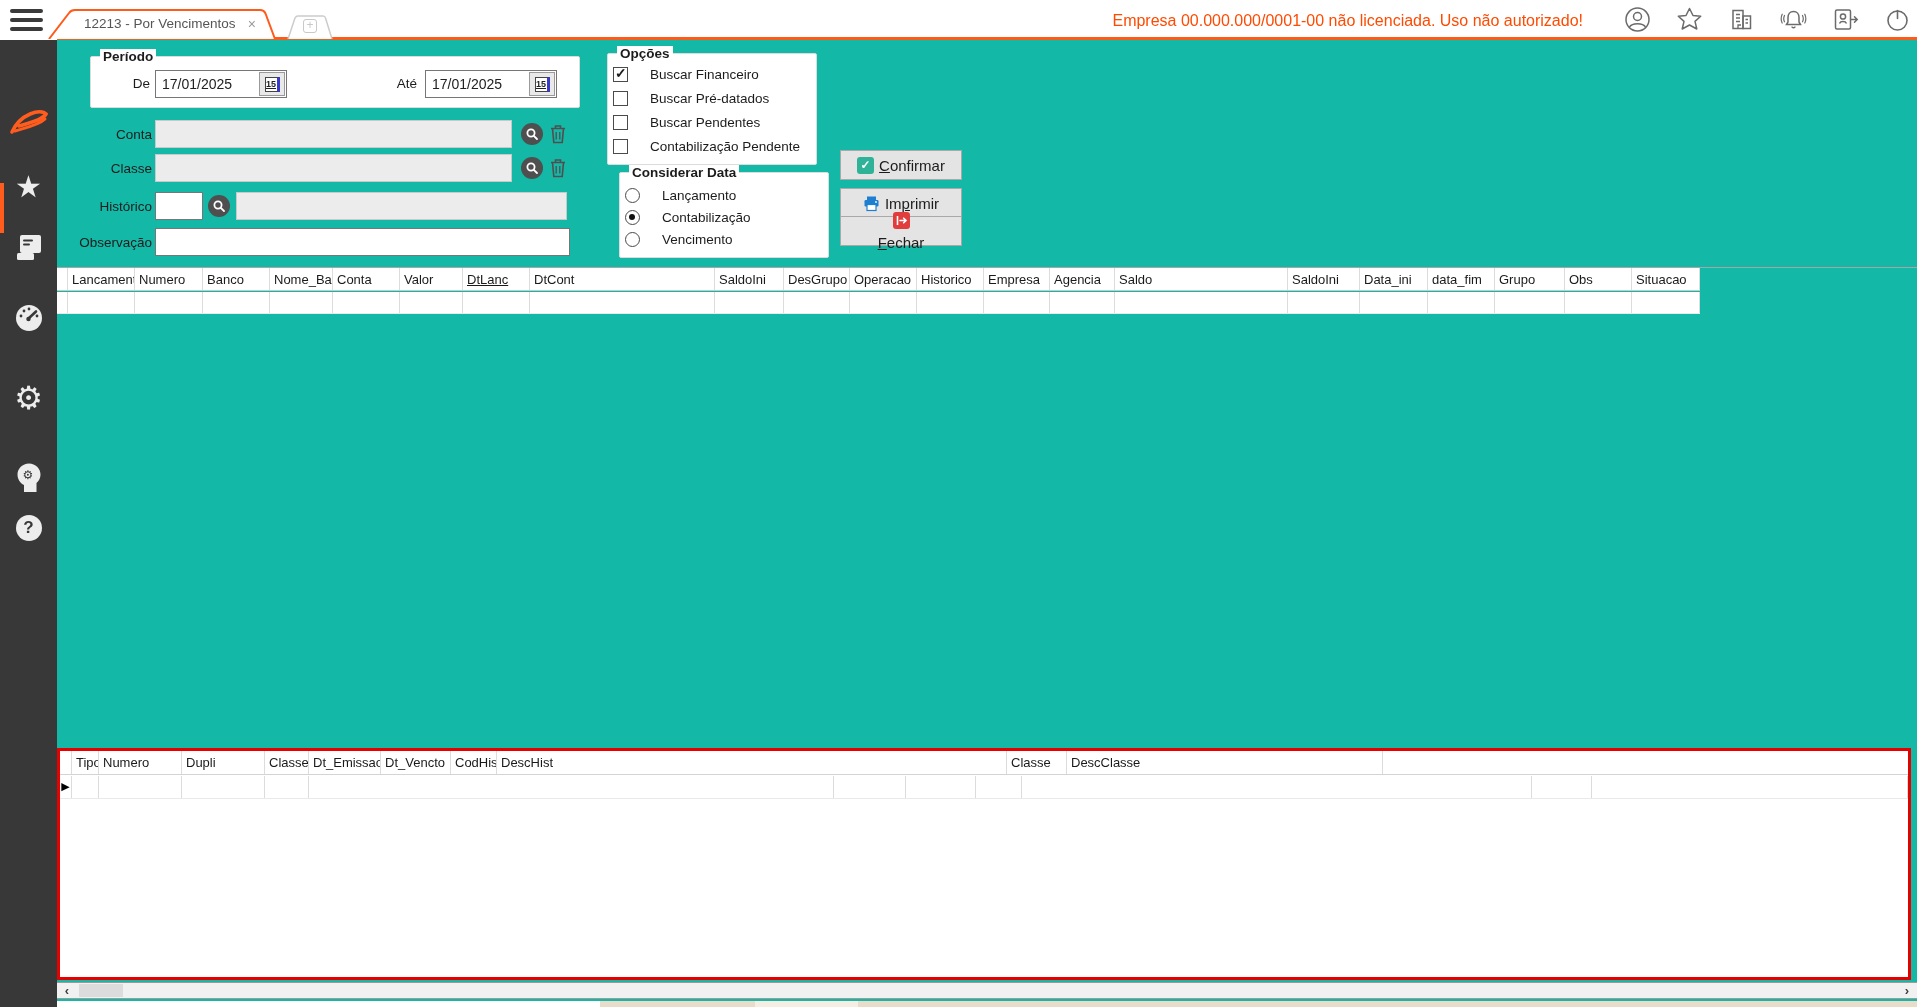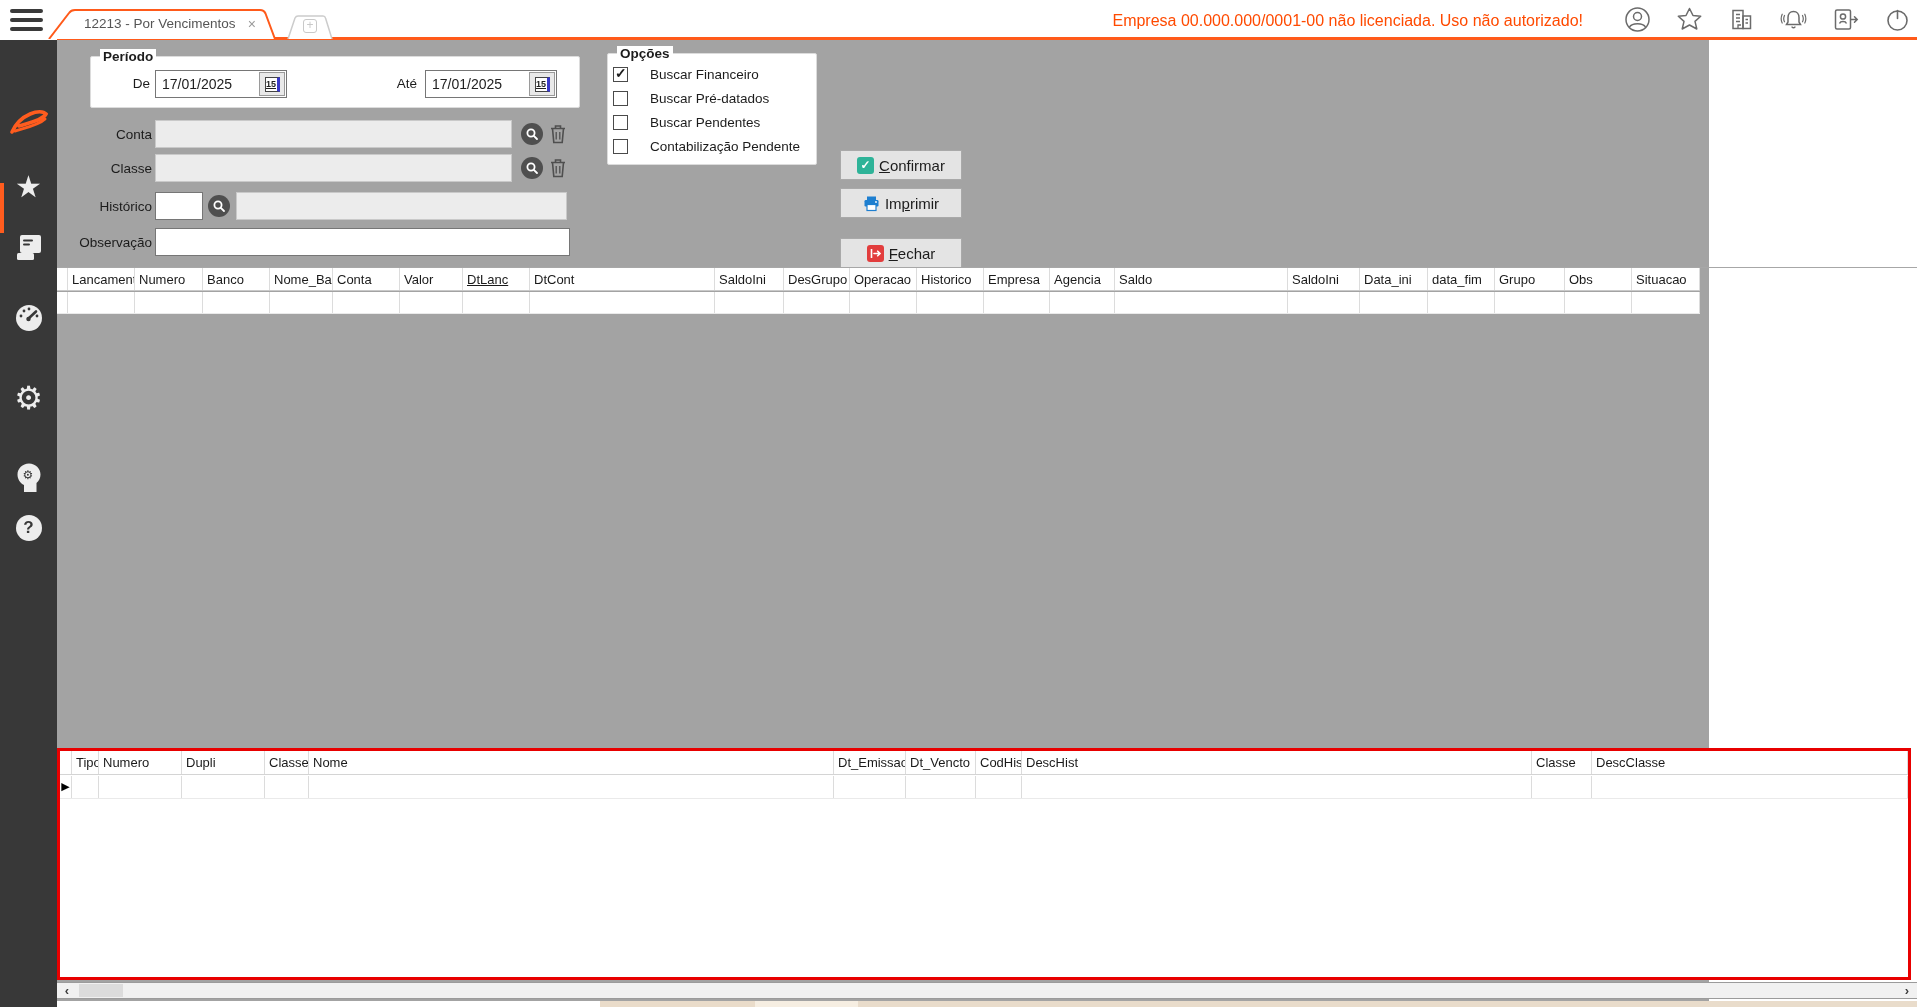--- a/index.html
+++ b/index.html
@@ -22,21 +22,21 @@
   .topicons .ticon { width:27px; height:27px; cursor:pointer; }
 
   
   .sidebar { position:absolute; left:0; top:40px; width:57px; height:967px; background:#383838; z-index:4; }
   .sitem { position:absolute; left:0; width:57px; display:flex; justify-content:center; align-items:center; cursor:pointer; }
   .glyphwhite { color:#ededed; }
   .sactive { position:absolute; left:0; top:143px; width:4px; height:50px; background:#ff5c1e; }
   .helpcircle { width:26px; height:26px; background:#ededed; color:#383838; border-radius:50%; font-size:17px; font-weight:bold; text-align:center; line-height:25px; }
 
   
-  .content { position:absolute; left:57px; top:40px; width:1652px; height:967px; background:#a3a3a3; }
+  .content { position:absolute; left:57px; top:40px; width:1860px; height:967px; background:#14b8a6; }
 
   .fs { position:absolute; border:1px solid #dcdcdc; border-radius:2px; background:#fff; }
   .leg { position:absolute; top:-8px; left:9px; background:#fff; padding:0 3px; font-size:13.5px; font-weight:bold; color:#1c1c1c; }
 
   .flabel { position:absolute; font-size:13.5px; color:#1c1c1c; text-align:right; white-space:nowrap; }
 
   input.txt { position:absolute; height:28px; border:1px solid #767676; background:#fff; font-family:"Liberation Sans",sans-serif; font-size:14px; padding:0 6px; color:#222; }
   input.txt:disabled, input.txt.gray { background:#ececec; border:1px solid #c9c9c9; }
 
   .datewrap { position:absolute; width:132px; height:28px; }
@@ -265,37 +265,54 @@
           <span class="cb"></span>
           <span class="optlab">Buscar Pendentes</span>
         </div>
         <div class="optrow">
           <span class="cb"></span>
           <span class="optlab">Contabilização Pendente</span>
         </div>
       </div>
   </div>
 
+  <div class="fs" style="left:562px; top:132px; width:210px; height:86px;">
+    <span class="leg">Considerar Data</span>
+    <div id="considerar-rows" style="position:absolute; left:5px; top:15px;">
+        <div class="optrow" style="margin-bottom: 7px;">
+          <span class="rd"></span>
+          <span class="optlab">Lançamento</span>
+        </div>
+        <div class="optrow" style="margin-bottom: 7px;">
+          <span class="rd on"></span>
+          <span class="optlab">Contabilização</span>
+        </div>
+        <div class="optrow" style="margin-bottom: 7px;">
+          <span class="rd"></span>
+          <span class="optlab">Vencimento</span>
+        </div>
+      </div>
+  </div>
 
   <div class="btn" style="top:110px;">
     <span class="bicon green">✓</span>
     <span><span></span><span class="u">C</span><span>onfirmar</span></span>
   </div>
   <div class="btn" style="top:148px;align-items:center;">
     <span class="bicon">
       <svg width="17" height="17" viewBox="0 0 17 17">
           <rect x="4" y="1.5" width="9" height="4" fill="#1e7fd0"></rect>
           <rect x="1.5" y="5" width="14" height="6.5" rx="1.2" fill="#1e7fd0"></rect>
           <circle cx="13" cy="7" r="0.9" fill="#fff"></circle>
           <rect x="4" y="9.5" width="9" height="6" fill="#fff" stroke="#1e7fd0" stroke-width="1.2"></rect>
         </svg>
     </span>
     <span><span>Im</span><span class="u">p</span><span>rimir</span></span>
   </div>
-  <div class="btn" style="top:198px;">
+  <div class="btn" style="top:176px;flex-direction:column;">
     <span class="bicon red">
       <svg width="13" height="13" viewBox="0 0 13 13" fill="none" stroke="#fff" stroke-width="1.6">
           <path d="M2.5 2 v9"></path>
           <path d="M5 6.5 h6 M8.7 4.2 l2.3 2.3 -2.3 2.3" stroke-linecap="round"></path>
         </svg>
     </span>
     <span><span></span><span class="u">F</span><span>echar</span></span>
   </div>
 
   <div class="g1top"></div>
@@ -348,21 +365,20 @@
       <div class="gc" style="width: 68px;"></div>
     </div>
 
   <div class="redgrid">
     <div class="gridhead" id="g2h">
         <div class="gc gsel" style="width: 12px;"></div>
         <div class="gc" style="width: 27px;">Tipo</div>
         <div class="gc" style="width: 83px;">Numero</div>
         <div class="gc" style="width: 83px;">Dupli</div>
         <div class="gc" style="width: 44px;">Classe</div>
-        <div class="gc" style="width: 525px;">Nome</div>
         <div class="gc" style="width: 72px;">Dt_Emissao</div>
         <div class="gc" style="width: 70px;">Dt_Vencto</div>
         <div class="gc" style="width: 46px;">CodHist</div>
         <div class="gc" style="width: 510px;">DescHist</div>
         <div class="gc" style="width: 60px;">Classe</div>
         <div class="gc" style="width: 316px;">DescClasse</div>
       </div>
     <div class="gridrow" id="g2r">
         <div class="gc gsel" style="width: 12px;">▶</div>
         <div class="gc" style="width: 27px;"></div>

